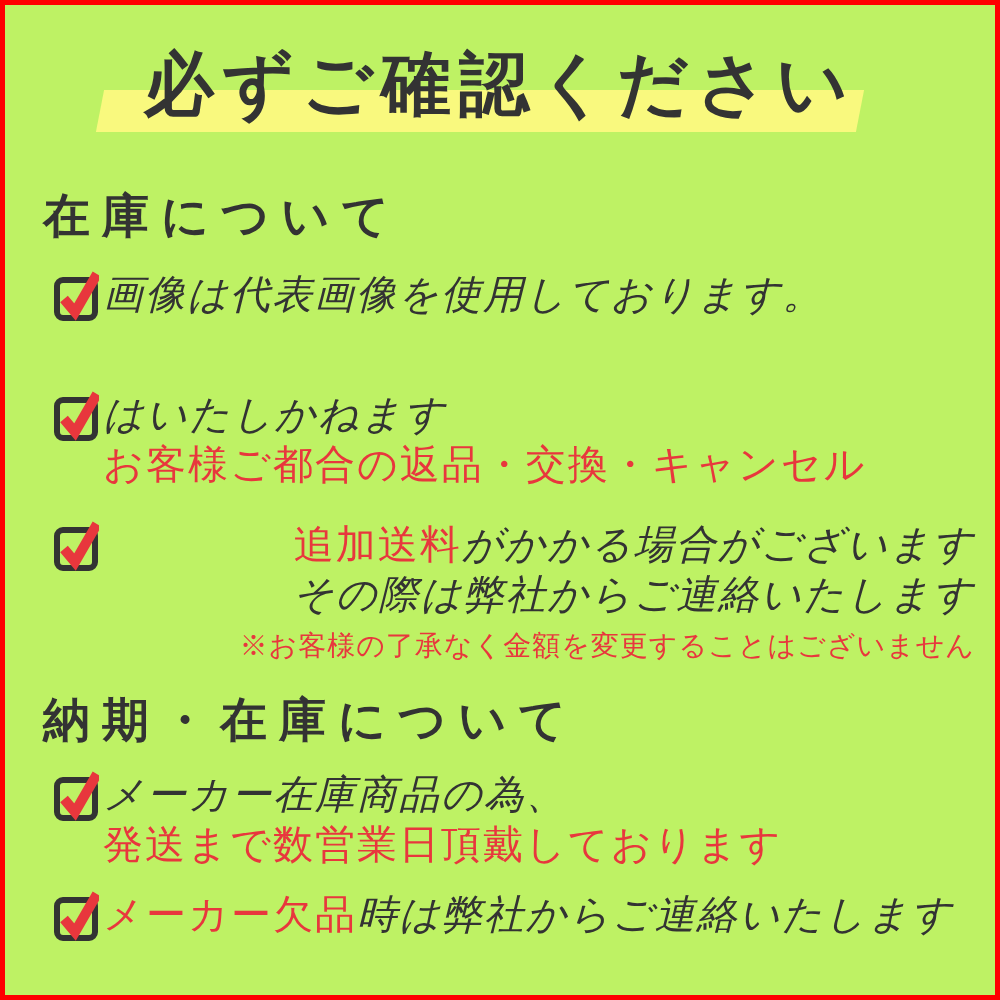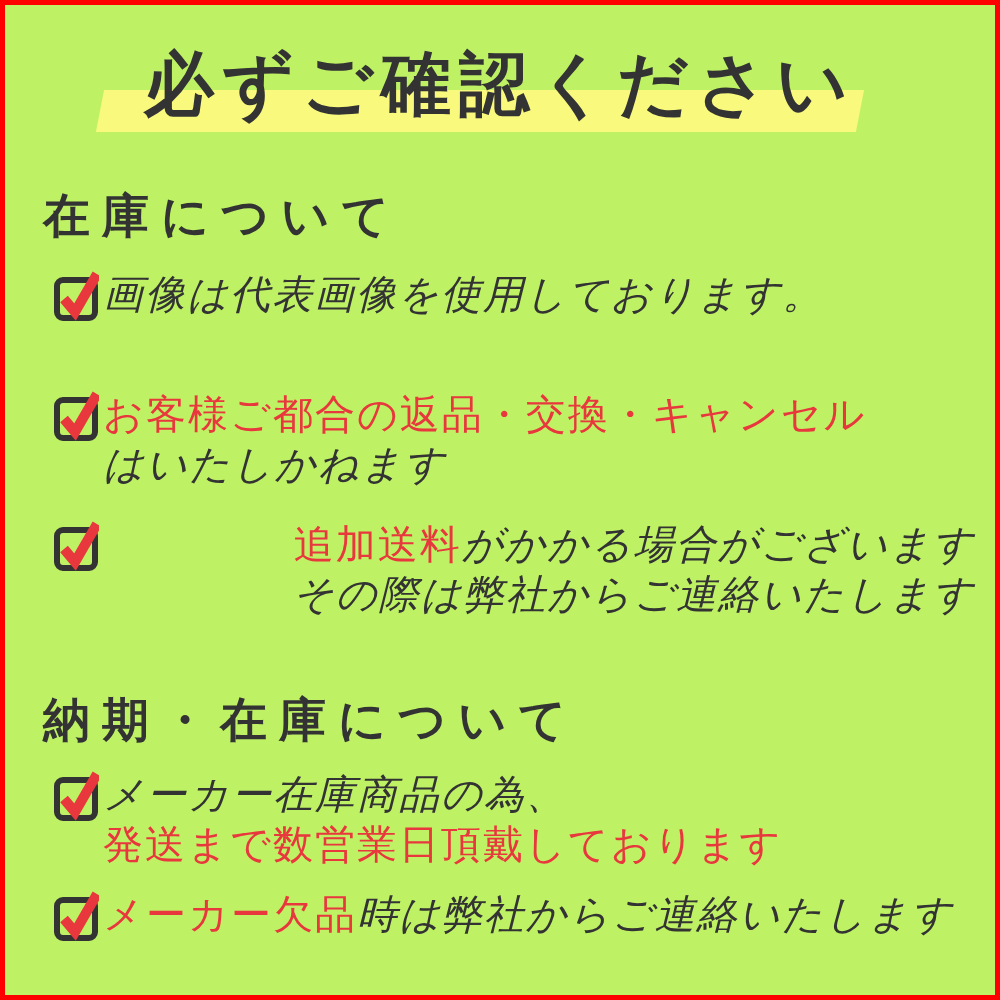--- a/index.html
+++ b/index.html
@@ -116,38 +116,39 @@
       <span class="seg-dark">画像は代表画像を使用しております。</span>
     </div>
   </div>
 
   <div class="item item-2">
     <svg class="checkbox" viewBox="0 0 46 56" aria-hidden="true">
       <rect x="4" y="13" width="38" height="38" rx="6" fill="none" stroke="#333333" stroke-width="6"></rect>
       <path d="M 11 32 L 22 45 L 44 7" fill="none" stroke="#e8373d" stroke-width="10" stroke-linecap="butt" stroke-linejoin="miter"></path>
     </svg>
     <div class="line">
-      <span class="seg-red">お客様ご都合の返品・交換・キャンセル</span>
+      <span class="seg-dark">はいたしかねます</span>
     </div>
     <div class="line">
-      <span class="seg-dark">はいたしかねます</span>
+      <span class="seg-red">お客様ご都合の返品・交換・キャンセル</span>
     </div>
   </div>
 
   <div class="item item-3">
     <svg class="checkbox" viewBox="0 0 46 56" aria-hidden="true">
       <rect x="4" y="13" width="38" height="38" rx="6" fill="none" stroke="#333333" stroke-width="6"></rect>
       <path d="M 11 32 L 22 45 L 44 7" fill="none" stroke="#e8373d" stroke-width="10" stroke-linecap="butt" stroke-linejoin="miter"></path>
     </svg>
     <div class="line">
       <span class="seg-red">追加送料</span><span class="seg-dark">がかかる場合がございます</span>
     </div>
     <div class="line">
       <span class="seg-dark">その際は弊社からご連絡いたします</span>
     </div>
+    <div class="note">※お客様の了承なく金額を変更することはございません</div>
   </div>
 
   <h2 class="heading heading-stock">納期・在庫について</h2>
 
   <div class="item item-5">
     <svg class="checkbox" viewBox="0 0 46 56" aria-hidden="true">
       <rect x="4" y="13" width="38" height="38" rx="6" fill="none" stroke="#333333" stroke-width="6"></rect>
       <path d="M 11 32 L 22 45 L 44 7" fill="none" stroke="#e8373d" stroke-width="10" stroke-linecap="butt" stroke-linejoin="miter"></path>
     </svg>
     <div class="line">

